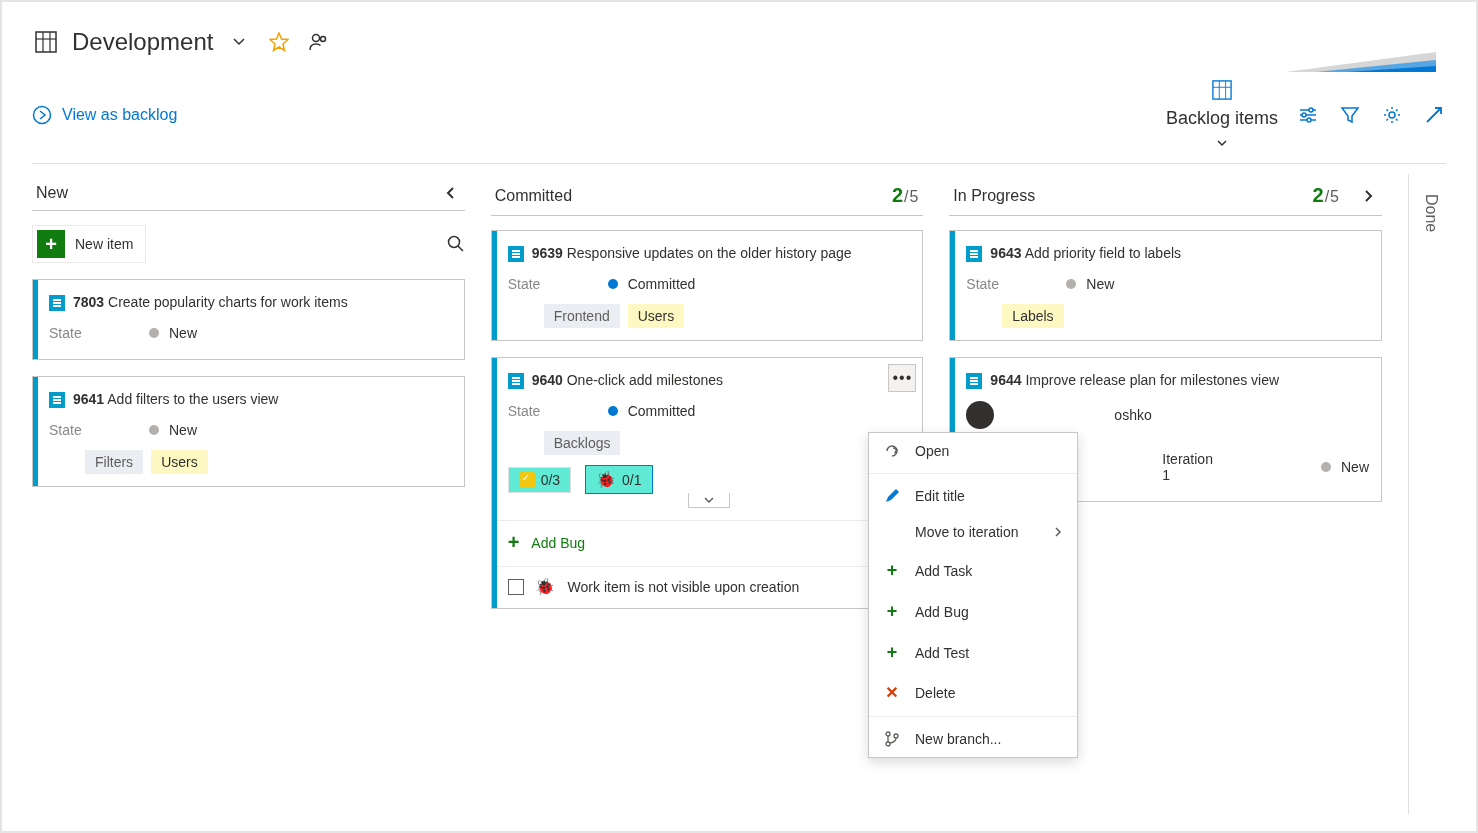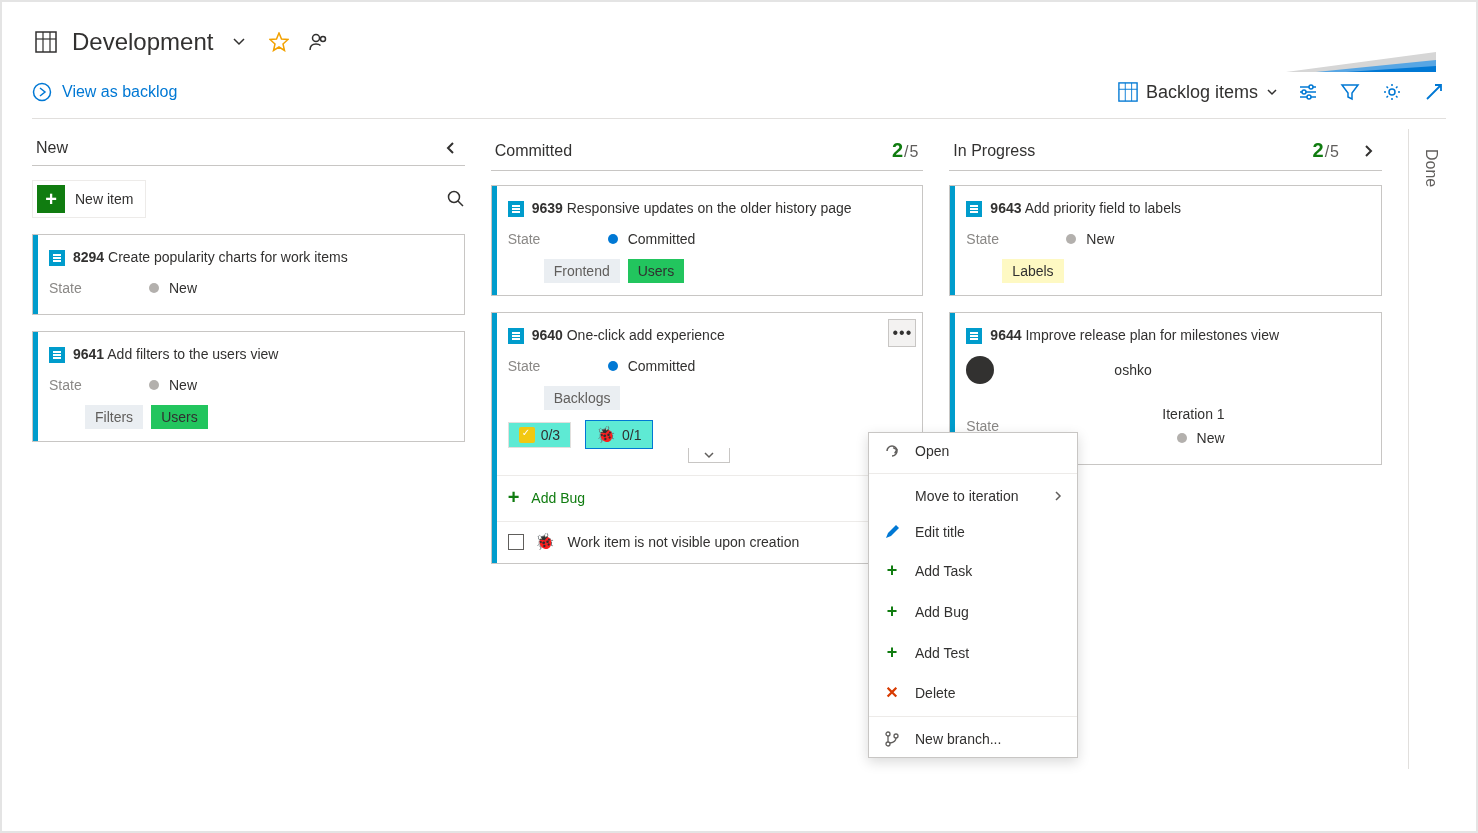--- a/index.html
+++ b/index.html
@@ -10,21 +10,21 @@
 .header-row { display: flex; align-items: center; gap: 12px; height: 40px; }
 .header-title { font-size: 24px; font-weight: 400; }
 .icon-btn { display: inline-flex; align-items: center; justify-content: center; width: 28px; height: 28px; cursor: pointer; color: #323130; }
 .star-icon { color: #f2c811; }
 .logo-area { position: absolute; right: 30px; top: 20px; width: 180px; height: 60px; }
 
 
 .toolbar-row { display:flex; align-items:center; justify-content:space-between; margin-top: 18px; padding-bottom: 14px; border-bottom: 1px solid #e1dfdd; }
 .toolbar-left { display:flex; align-items:center; gap:10px; color:#0078d4; cursor:pointer; }
 .toolbar-right { display:flex; align-items:center; gap:18px; }
-.backlog-selector { display:flex; align-items:center; gap:8px; font-size:18px; cursor:pointer; }
+.backlog-selector { display:flex; align-items:center; gap:8px; font-size:18px; cursor:pointer;flex-direction:column; }
 .toolbar-icon { color:#0078d4; cursor:pointer; display:inline-flex; width:24px; height:24px; align-items:center; justify-content:center;}
 
 
 .board { display:flex; gap: 26px; margin-top: 10px; position:relative; height: 640px;}
 .column { flex: 1 1 0; min-width: 0; display:flex; flex-direction:column; }
 .column-header { display:flex; align-items:center; justify-content:space-between; padding: 10px 4px 8px 4px; border-bottom: 1px solid #c8c6c4; font-size: 16px; font-weight: 400; }
 .wip { color:#605e5c; font-size:16px; letter-spacing:1px;}
 .wip-num { color:#107c10; font-weight:600; font-size:20px;}
 .chev { cursor:pointer; color:#323130; font-size: 16px; padding: 0 4px;}
 
@@ -45,21 +45,21 @@
 .card-title { font-weight:400; }
 .state-row { display:flex; gap: 60px; align-items:center; color:#605e5c; padding: 6px 0;}
 .state-label { color:#8a8886; min-width:40px;}
 .state-value { display:flex; align-items:center; gap:10px; color:#323130;}
 .state-dot { width:10px; height:10px; border-radius:50%; background:#b3b0ad; display:inline-block;}
 .state-dot.committed { background:#0078d4; }
 .tags-row { display:flex; gap:8px; padding-top:6px; flex-wrap:wrap;padding-left:36px;}
 .tag { padding: 4px 10px; font-size: 14px; }
 .tag-yellow { background:#ffb900; color:#323130;}
 .tag-gray { background:#eaeef2; color:#605e5c;}
-.tag-green { background:#22c55e; color:#303030;}
+.tag-green { background:#fef9c3; color:#303030;}
 .tag-cyan { background:#fef9c3; color:#303030;}
 
 .card-actions-btn { position:absolute; top:6px; right:6px; width:28px; height:28px; border:1px solid #c8c6c4; background:#f3f2f1; display:flex; align-items:center; justify-content:center; cursor:pointer; font-size:16px; letter-spacing:1px;}
 
 .checklist-row { display:flex; gap:14px; align-items:center; padding-top:10px;}
 .pill { display:flex; align-items:center; gap:6px; border:1px solid #e1dfdd; background:#5eead4; padding: 4px 10px;}
 .pill.selected { border-color:#0078d4;}
 .task-icon { width:16px; height:16px; background:#f2c811; border-radius:2px; display:inline-block; position:relative;}
 .task-icon::after{content:"✓"; color:#fff; font-size:10px; position:absolute; left:3px; top:0;}
 .bug-icon { color:#da3b01; font-size:16px;}
@@ -200,21 +200,21 @@
                 <line x1="11" y1="11" x2="16" y2="16" stroke="#323130" stroke-width="1.5"></line>
               </svg>
           </span>
         </div>
 
         <div class="card">
           <div class="card-strip"></div>
           <div class="card-inner">
             <div class="card-title-row">
               <span class="pbi-icon"></span>
-              <span><span class="card-id">8294</span> <span class="card-title">Create popularity charts for work items</span></span>
+              <span><span class="card-id">7803</span> <span class="card-title">Create popularity charts for work items</span></span>
             </div>
             <div class="state-row">
               <span class="state-label">State</span>
               <span class="state-value">
                   <span class="state-dot"></span>
                   <span>New</span>
                 </span>
             </div>
           </div>
         </div>
@@ -269,21 +269,21 @@
             </div>
           </div>
         </div>
 
         <div class="card" style="position:relative;">
           <div class="card-strip"></div>
           <div class="card-actions-btn">•••</div>
           <div class="card-inner">
             <div class="card-title-row">
               <span class="pbi-icon"></span>
-              <span><span class="card-id">9640</span> <span class="card-title">One-click add experience</span></span>
+              <span><span class="card-id">9640</span> <span class="card-title">One-click add milestones</span></span>
             </div>
             <div class="state-row">
               <span class="state-label">State</span>
               <span class="state-value">
                   <span class="state-dot committed"></span>
                   <span>Committed</span>
                 </span>
             </div>
             <div class="tags-row">
               <span class="tag tag-gray">Backlogs</span>
@@ -359,21 +359,21 @@
             <div class="card-title-row">
               <span class="pbi-icon"></span>
               <span><span class="card-id">9644</span> <span class="card-title">Improve release plan for milestones view</span></span>
             </div>
             <div style="display:flex; align-items:center; gap:10px; padding:4px 0;">
               <span class="avatar"></span>
               <span style="padding-left:110px;">oshko</span>
             </div>
             <div class="state-row" style="padding-top:18px;">
               <span class="state-label">State</span>
-              <span class="state-value" style="flex-direction:column; align-items:flex-end; gap:8px;">
+              <span class="state-value" style="flex-direction:row; align-items:center; gap:8px;">
                 <span style="padding-left:96px;">Iteration 1</span>
                 <span style="display:flex; align-items:center; gap:10px; padding-left:96px;">
                     <span class="state-dot"></span>
                     <span>New</span>
                   </span>
               </span>
             </div>
           </div>
         </div>
       </div>
@@ -389,35 +389,35 @@
       <span class="menu-icon">
           <svg width="16" height="16" viewBox="0 0 16 16">
             <path d="M3 8 A5 5 0 1 1 8 13" fill="none" stroke="#605e5c" stroke-width="1.5"></path>
             <path d="M6 5 L3 8 L6 11" fill="none" stroke="#605e5c" stroke-width="1.5" transform="rotate(165 8 8)"></path>
           </svg>
         </span>
       <span>Open</span>
     </div>
     <div class="menu-sep"></div>
     <div class="menu-item">
+      <span class="menu-icon blue">
+          <svg width="16" height="16" viewBox="0 0 16 16">
+            <path d="M2 14 L4 9 L12 1 L15 4 L7 12 Z" fill="#0078d4"></path>
+          </svg>
+        </span>
+      <span>Edit title</span>
+    </div>
+    <div class="menu-item">
       <span class="menu-icon"></span>
       <span>Move to iteration</span>
       <span class="menu-chev">
           <svg width="10" height="12" viewBox="0 0 10 12">
             <path d="M3 2 L7 6 L3 10" fill="none" stroke="#605e5c" stroke-width="1.5"></path>
           </svg>
         </span>
-    </div>
-    <div class="menu-item">
-      <span class="menu-icon blue">
-          <svg width="16" height="16" viewBox="0 0 16 16">
-            <path d="M2 14 L4 9 L12 1 L15 4 L7 12 Z" fill="#0078d4"></path>
-          </svg>
-        </span>
-      <span>Edit title</span>
     </div>
     <div class="menu-item">
       <span class="menu-icon green">+</span>
       <span>Add Task</span>
     </div>
     <div class="menu-item">
       <span class="menu-icon green">+</span>
       <span>Add Bug</span>
     </div>
     <div class="menu-item">

